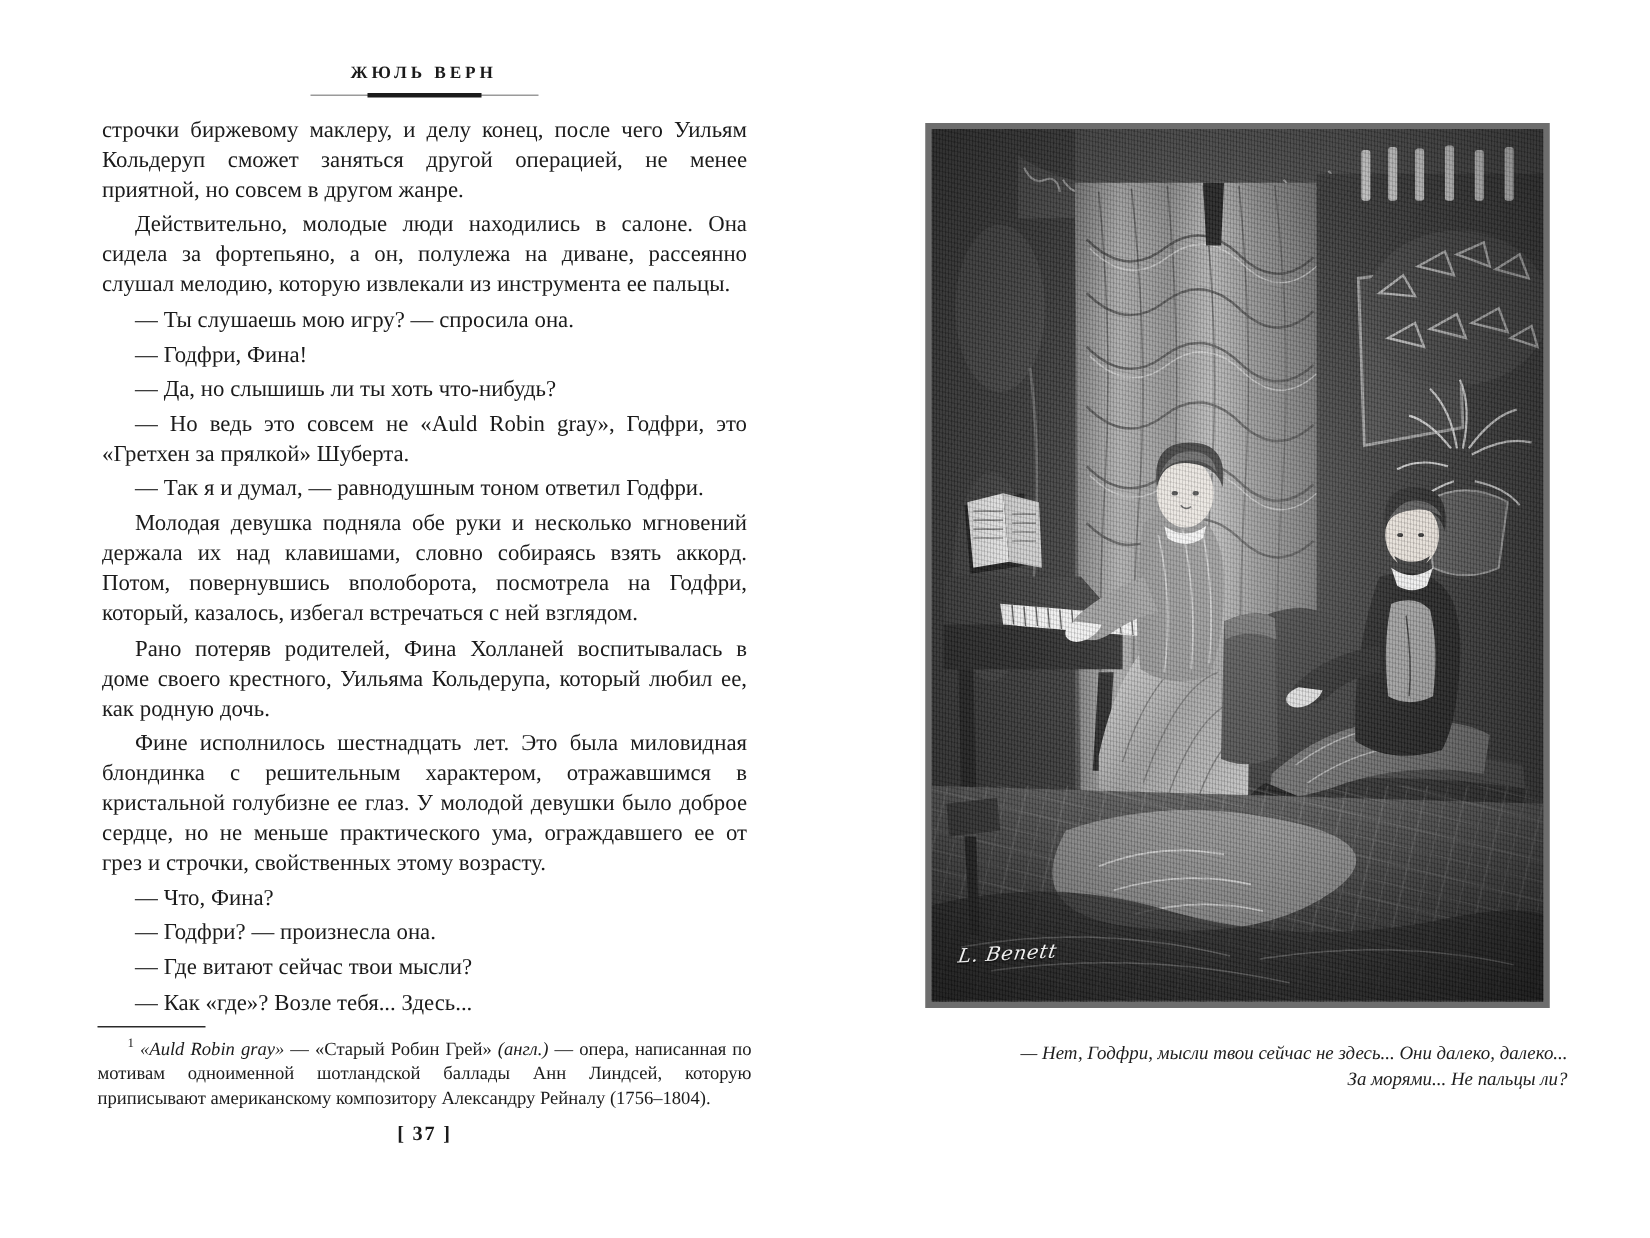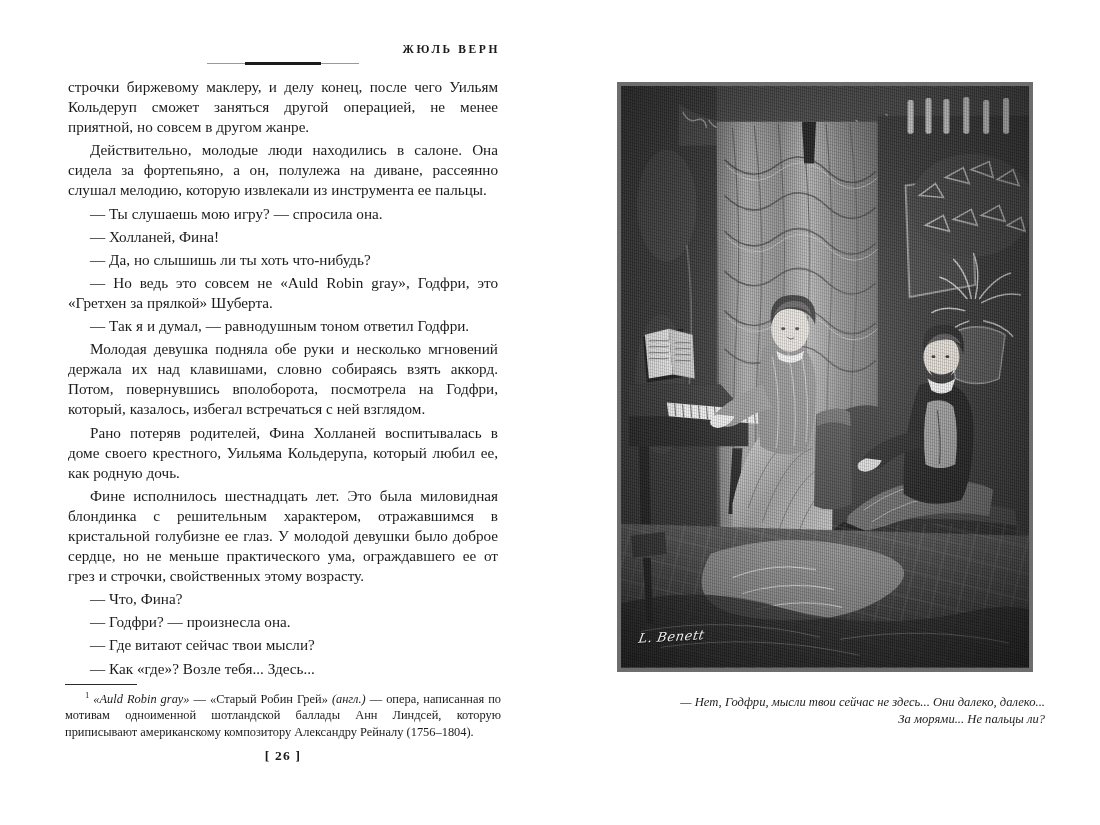--- a/index.html
+++ b/index.html
@@ -27,21 +27,21 @@
   .page-left {
     position: absolute;
     left: 0; top: 0;
     width: 550px; height: 825px;
   }
 
   .running-head {
     position: absolute;
     left: 65px; top: 42px;
     width: 435px;
-    text-align: right;
+    text-align: center;
   }
   .running-head .rh-text {
     font-size: 11.5px;
     font-weight: bold;
     letter-spacing: 2.6px;
     color: #1a1a1a;
     display: block;
     line-height: 14px;
   }
   .rh-rule {
@@ -207,39 +207,39 @@
 
     <div class="running-head">
       <span class="rh-text">ЖЮЛЬ ВЕРН</span>
       <div class="rh-rule"></div>
     </div>
 
     <div class="textblock">
       <p class="cont">строчки биржевому маклеру, и делу конец, после чего Уильям Кольдеруп сможет заняться другой операцией, не менее приятной, но совсем в другом жанре.</p>
       <p>Действительно, молодые люди находились в салоне. Она сидела за фортепьяно, а он, полулежа на диване, рассеянно слушал мелодию, которую извлекали из инструмента ее пальцы.</p>
       <p class="dialogue">— Ты слушаешь мою игру? — спросила она.</p>
-      <p class="dialogue">— Холланей, Фина!</p>
+      <p class="dialogue">— Годфри, Фина!</p>
       <p class="dialogue">— Да, но слышишь ли ты хоть что-нибудь?</p>
       <p class="dialogue">— Но ведь это совсем не «Auld Robin gray», Годфри, это «Гретхен за прялкой» Шуберта.</p>
       <p class="dialogue">— Так я и думал, — равнодушным тоном ответил Годфри.</p>
       <p>Молодая девушка подняла обе руки и несколько мгновений держала их над клавишами, словно собираясь взять аккорд. Потом, повернувшись вполоборота, посмотрела на Годфри, который, казалось, избегал встречаться с ней взглядом.</p>
       <p>Рано потеряв родителей, Фина Холланей воспитывалась в доме своего крестного, Уильяма Кольдерупа, который любил ее, как родную дочь.</p>
       <p>Фине исполнилось шестнадцать лет. Это была миловидная блондинка с решительным характером, отражавшимся в кристальной голубизне ее глаз. У молодой девушки было доброе сердце, но не меньше практического ума, ограждавшего ее от грез и строчки, свойственных этому возрасту.</p>
       <p class="dialogue">— Что, Фина?</p>
       <p class="dialogue">— Годфри? — произнесла она.</p>
       <p class="dialogue">— Где витают сейчас твои мысли?</p>
       <p class="dialogue">— Как «где»? Возле тебя... Здесь...</p>
     </div>
 
     <div class="footnote">
       <div class="fn-rule"></div>
       <p><sup>1</sup> <i>«Auld Robin gray»</i><span> — «Старый Робин Грей» </span><i>(англ.)</i><span> — опера, написанная по мотивам одноименной шотландской баллады Анн Линдсей, которую приписывают американскому композитору Александру Рейналу (1756–1804).</span></p>
     </div>
 
-    <div class="folio">[ 26 ]</div>
+    <div class="folio">[ 37 ]</div>
   </div>
 
   <div class="page-right">
 
     <div class="plate-frame">
       <div class="plate-inner">
 
         <svg class="engraving" viewBox="0 0 410 584" preserveAspectRatio="none" aria-hidden="true">
           <defs>
             <linearGradient id="wallG" x1="0" y1="0" x2="0" y2="1">

